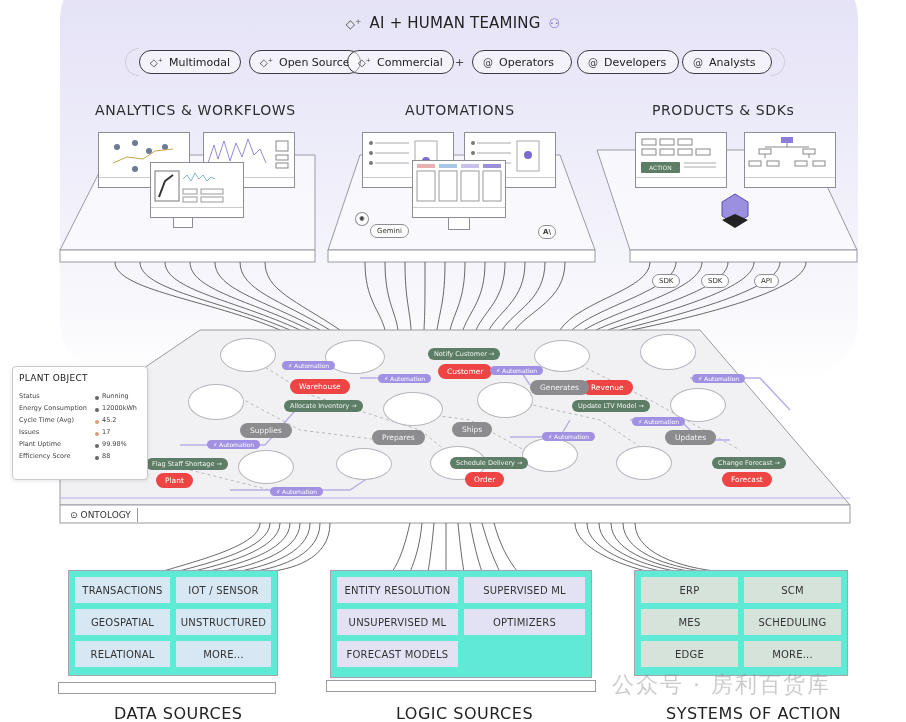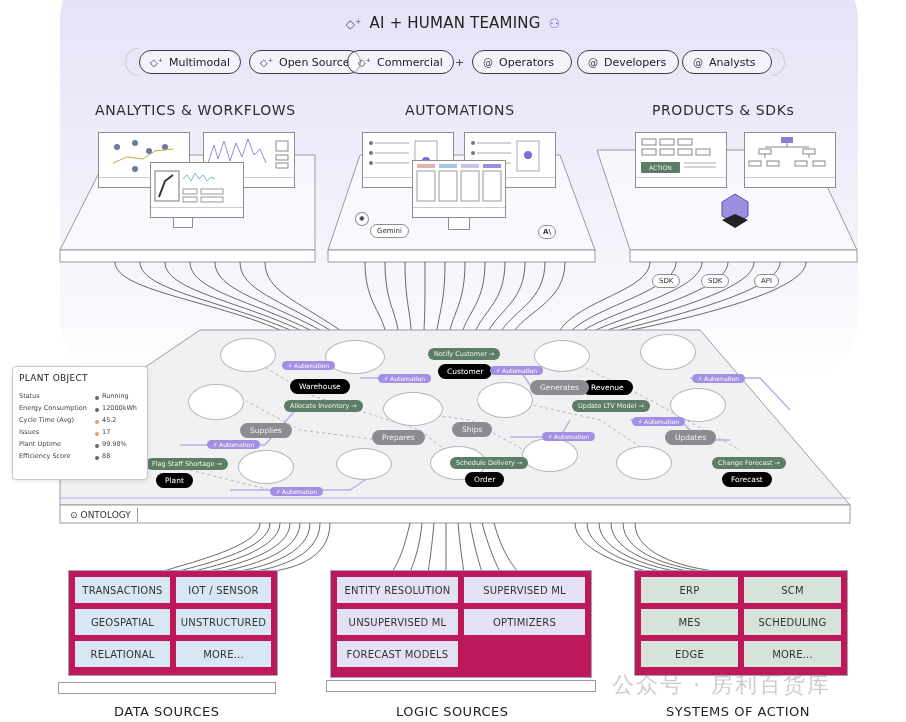--- a/index.html
+++ b/index.html
@@ -41,34 +41,34 @@
     position: absolute; left: 12px; top: 366px; width: 136px; height: 114px; background: #fff;
     border: 1px solid #c9c9d0; border-radius: 4px; box-shadow: 0 1px 4px rgba(0,0,0,0.1); padding: 6px 6px;
   }
   .plant-card .pc-title { font-size: 9px; color: #222; margin-bottom: 5px; letter-spacing: 0.3px; }
   .plant-card .row { display: flex; font-size: 6.5px; color: #444; height: 12px; align-items: flex-end; }
   .plant-card .row .k { flex: 0 0 76px; }
   .plant-card .row .dot { width: 4px; height: 4px; border-radius: 50%; background: #666; margin-right: 3px; }
   .plant-card .row .dot.warn { background: #d6a07a; }
 
   .chip { position: absolute; font-size: 6.5px; padding: 2px 6px; border-radius: 8px; white-space: nowrap; }
-  .chip.blue { background: #000000; color: #fff; font-size: 7.5px; padding: 3px 9px; border-radius: 10px; }
+  .chip.blue { background: #ef4444; color: #fff; font-size: 7.5px; padding: 3px 9px; border-radius: 10px; }
   .chip.green { background: #5d7d66; color: #eef5ee; }
   .chip.purple { background: #a291e2; color: #fff; font-size: 6px; padding: 1px 6px; }
   .chip.gray { background: #8c8c90; color: #f4f4f4; font-size: 7.5px; padding: 3px 10px; border-radius: 10px; }
 
   .node { position: absolute; border: 1px solid #b6b6bd; border-radius: 50%; background: #fff; }
 
-  .src-box { position: absolute; border: 1px solid #a5a5ad; background: #be185d; }
+  .src-box { position: absolute; border: 1px solid #a5a5ad; background: #5eead4; }
   .src-grid { position: absolute; display: grid; grid-template-columns: 1fr 1fr; gap: 6px; }
   .src-grid .cell { height: 26px; display: flex; align-items: center; justify-content: center; font-size: 10px; letter-spacing: 0.2px; color: #333; }
   .data .cell { background: #d7e7f4; }
   .logic .cell { background: #e3e2f4; }
   .action .cell { background: #d6e3da; }
-  .src-title { position: absolute; top: 704px; font-size: 13px; letter-spacing: 0.5px; color: #222; }
+  .src-title { position: absolute; top: 704px; font-size: 16px; letter-spacing: 0.5px; color: #222; }
 
   .watermark { position: absolute; left: 612px; top: 670px; font-size: 22px; color: rgba(140,140,140,0.45); letter-spacing: 2px; }
 </style>
 </head>
 <body>
 
 <div class="top-bg"></div>
 
 <div class="title">
   <span class="ico">◇⁺</span>

